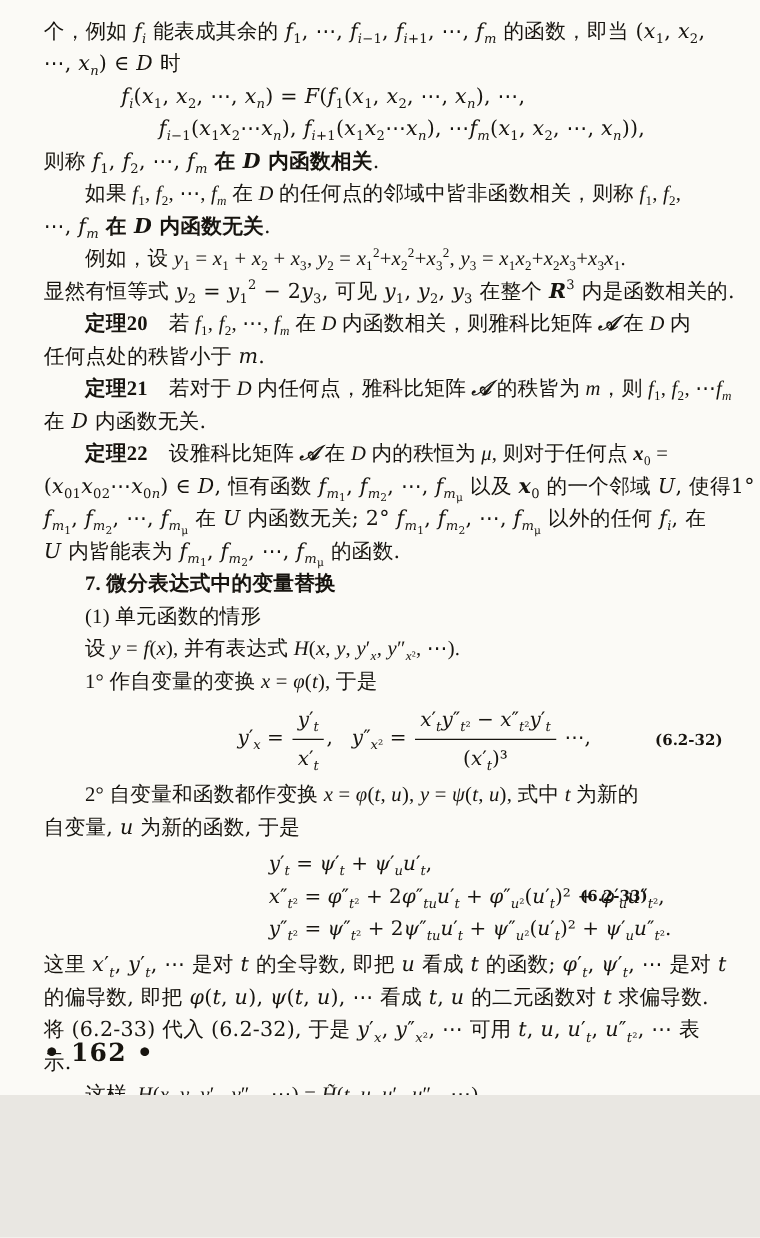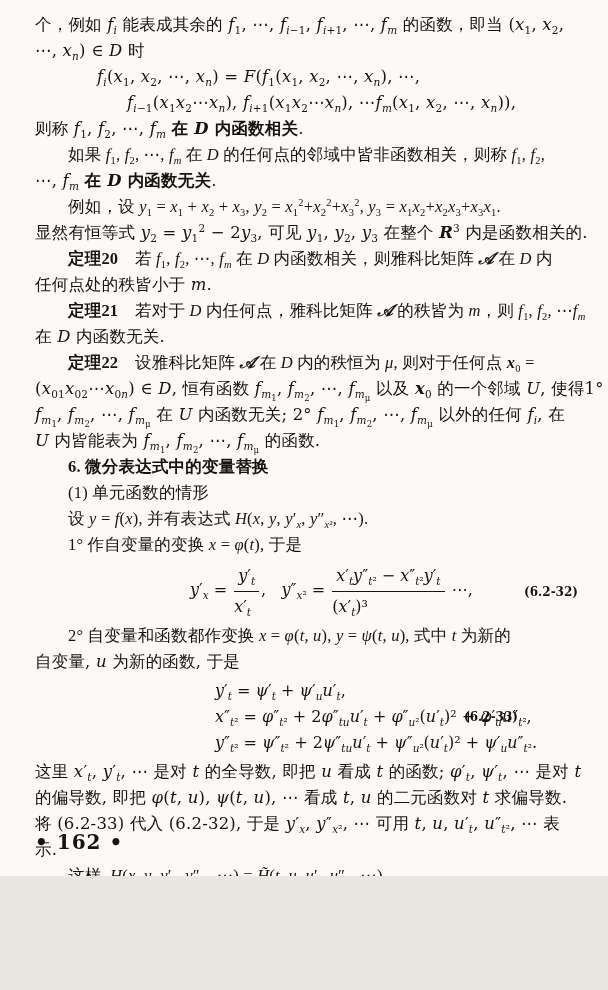--- a/index.html
+++ b/index.html
@@ -48,20 +48,21 @@
     position:absolute;
     top:50%; transform:translateY(-50%);
     font-weight:bold;
     font-size:12px;
   }
   .eq32 .eq-label{ right:0px; }
   .eq33 .eq-label{ right:60px; }
   .frac{
     display:inline-block;
     vertical-align:-1.05em;
+    text-align:center;
     margin:0 2px;
   }
   .frac .num{ display:block; padding:0 4px 2px 4px; border-bottom:1.5px solid #17140f; }
   .frac .den{ display:block; padding-top:2px; }
   .pageno{
     position:absolute;
     left:35px; bottom:22px;
     font-weight:bold;
     font-size:20px;
     letter-spacing:1px;
@@ -82,21 +83,21 @@
       <p class="line indent">例如，设 <i>y</i><sub>1</sub> = <i>x</i><sub>1</sub> + <i>x</i><sub>2</sub> + <i>x</i><sub>3</sub>, <i>y</i><sub>2</sub> = <i>x</i><sub>1</sub><sup>2</sup>+<i>x</i><sub>2</sub><sup>2</sup>+<i>x</i><sub>3</sub><sup>2</sup>, <i>y</i><sub>3</sub> = <i>x</i><sub>1</sub><i>x</i><sub>2</sub>+<i>x</i><sub>2</sub><i>x</i><sub>3</sub>+<i>x</i><sub>3</sub><i>x</i><sub>1</sub>.</p>
       <p class="line ">显然有恒等式 <i>y</i><sub>2</sub> = <i>y</i><sub>1</sub><sup>2</sup> − 2<i>y</i><sub>3</sub>, 可见 <i>y</i><sub>1</sub>, <i>y</i><sub>2</sub>, <i>y</i><sub>3</sub> 在整个 <b><i>R</i></b><sup>3</sup> 内是函数相关的.</p>
       <p class="line indent"><b>定理20</b>　若 <i>f</i><sub>1</sub>, <i>f</i><sub>2</sub>, ⋯, <i>f</i><sub><i>m</i></sub> 在 <i>D</i> 内函数相关，则雅科比矩阵 <span class="scr">𝒜</span> 在 <i>D</i> 内</p>
       <p class="line ">任何点处的秩皆小于 <i>m</i>.</p>
       <p class="line indent"><b>定理21</b>　若对于 <i>D</i> 内任何点，雅科比矩阵 <span class="scr">𝒜</span> 的秩皆为 <i>m</i>，则 <i>f</i><sub>1</sub>, <i>f</i><sub>2</sub>, ⋯<i>f</i><sub><i>m</i></sub></p>
       <p class="line ">在 <i>D</i> 内函数无关.</p>
       <p class="line indent"><b>定理22</b>　设雅科比矩阵 <span class="scr">𝒜</span> 在 <i>D</i> 内的秩恒为 <i>μ</i>, 则对于任何点 <b><i>x</i></b><sub>0</sub> =</p>
       <p class="line ">(<i>x</i><sub>01</sub><i>x</i><sub>02</sub>⋯<i>x</i><sub>0<i>n</i></sub>) ∈ <i>D</i>, 恒有函数 <i>f</i><sub><i>m</i><sub>1</sub></sub>, <i>f</i><sub><i>m</i><sub>2</sub></sub>, ⋯, <i>f</i><sub><i>m</i><sub>μ</sub></sub> 以及 <b><i>x</i></b><sub>0</sub> 的一个邻域 <i>U</i>, 使得1°</p>
       <p class="line "><i>f</i><sub><i>m</i><sub>1</sub></sub>, <i>f</i><sub><i>m</i><sub>2</sub></sub>, ⋯, <i>f</i><sub><i>m</i><sub>μ</sub></sub> 在 <i>U</i> 内函数无关; 2° <i>f</i><sub><i>m</i><sub>1</sub></sub>, <i>f</i><sub><i>m</i><sub>2</sub></sub>, ⋯, <i>f</i><sub><i>m</i><sub>μ</sub></sub> 以外的任何 <i>f</i><sub><i>i</i></sub>, 在</p>
       <p class="line "><i>U</i> 内皆能表为 <i>f</i><sub><i>m</i><sub>1</sub></sub>, <i>f</i><sub><i>m</i><sub>2</sub></sub>, ⋯, <i>f</i><sub><i>m</i><sub>μ</sub></sub> 的函数.</p>
-      <p class="line indent bold">6. 微分表达式中的变量替换</p>
+      <p class="line indent bold">7. 微分表达式中的变量替换</p>
       <p class="line indent">(1) 单元函数的情形</p>
       <p class="line indent">设 <i>y</i> = <i>f</i>(<i>x</i>), 并有表达式 <i>H</i>(<i>x</i>, <i>y</i>, <i>y</i>′<sub><i>x</i></sub>, <i>y</i>″<sub><i>x</i>²</sub>, ⋯).</p>
       <p class="line indent">1° 作自变量的变换 <i>x</i> = <i>φ</i>(<i>t</i>), 于是</p>
       <div class="eq eq32">
         <div class="eq-row"><i>y</i>′<sub><i>x</i></sub> = <span class="frac"><span class="num"><i>y</i>′<sub><i>t</i></sub></span><span class="den"><i>x</i>′<sub><i>t</i></sub></span></span>,&nbsp;&nbsp; <i>y</i>″<sub><i>x</i>²</sub> = <span class="frac"><span class="num"><i>x</i>′<sub><i>t</i></sub><i>y</i>″<sub><i>t</i>²</sub> − <i>x</i>″<sub><i>t</i>²</sub><i>y</i>′<sub><i>t</i></sub></span><span class="den">(<i>x</i>′<sub><i>t</i></sub>)³</span></span> ⋯,</div>
         <span class="eq-label">(6.2-32)</span>
       </div>
       <p class="line indent">2° 自变量和函数都作变换 <i>x</i> = <i>φ</i>(<i>t</i>, <i>u</i>), <i>y</i> = <i>ψ</i>(<i>t</i>, <i>u</i>), 式中 <i>t</i> 为新的</p>
       <p class="line ">自变量, <i>u</i> 为新的函数, 于是</p>
       <div class="eq eq33">

